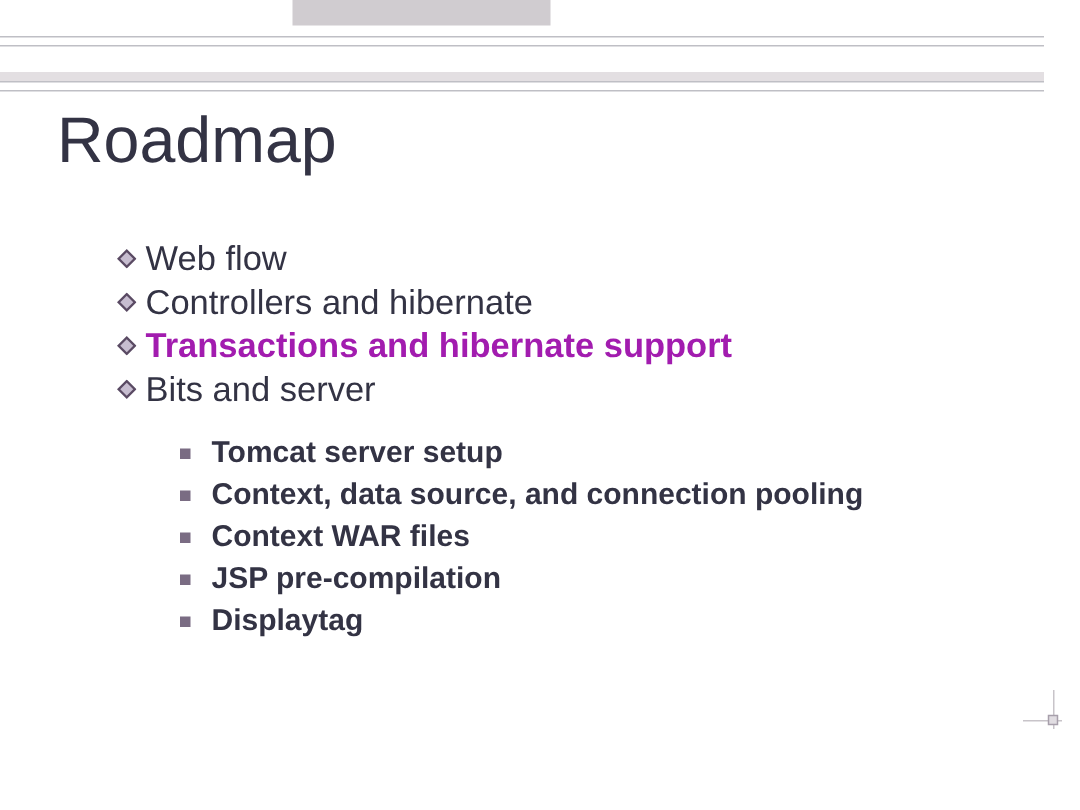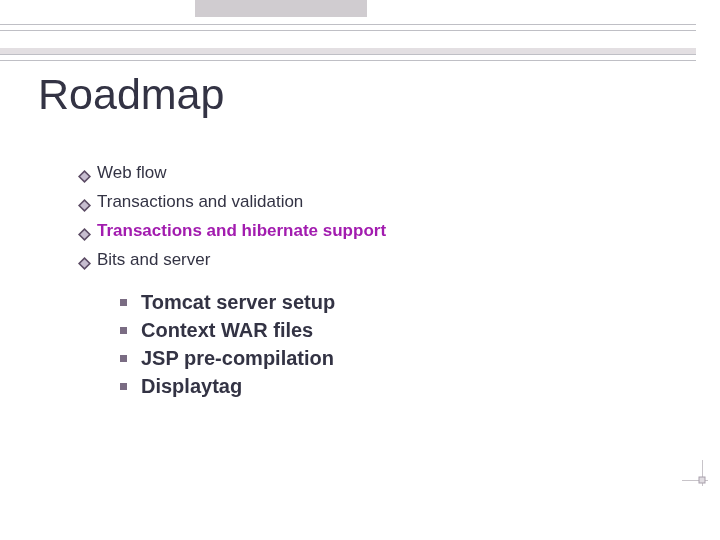--- a/index.html
+++ b/index.html
@@ -55,23 +55,23 @@
     letter-spacing: 0px;
     color: #333344;
   }
   .body {
     position: absolute;
     left: 78px;
     top: 158px;
   }
   .main-item {
     display: flex;
-    align-items: center;
+    align-items: flex-start;
     gap: 6px;
-    font-size: 17px;
+    font-size: 23px;
     line-height: 29px;
     color: #333344;
   }
   .main-item.bold span {
     font-weight: bold;
     color: #a21caf;
   }
   .diamond {
     flex: 0 0 auto;
     margin-top: 8px;
@@ -124,41 +124,45 @@
           <polygon points="6,0 12,6 6,12 0,6" fill="#5a4a63"></polygon>
           <polygon points="6,2 10,6 6,10 2,6" fill="#c7bdd0"></polygon>
         </svg>
       <span>Web flow</span>
     </div>
     <div class="main-item">
       <svg class="diamond" width="13" height="13" viewBox="0 0 12 12">
           <polygon points="6,0 12,6 6,12 0,6" fill="#5a4a63"></polygon>
           <polygon points="6,2 10,6 6,10 2,6" fill="#c7bdd0"></polygon>
         </svg>
-      <span>Transactions and validation</span>
+      <span>Controllers and hibernate</span>
     </div>
     <div class="main-item bold">
       <svg class="diamond" width="13" height="13" viewBox="0 0 12 12">
           <polygon points="6,0 12,6 6,12 0,6" fill="#5a4a63"></polygon>
           <polygon points="6,2 10,6 6,10 2,6" fill="#c7bdd0"></polygon>
         </svg>
       <span>Transactions and hibernate support</span>
     </div>
     <div class="main-item">
       <svg class="diamond" width="13" height="13" viewBox="0 0 12 12">
           <polygon points="6,0 12,6 6,12 0,6" fill="#5a4a63"></polygon>
           <polygon points="6,2 10,6 6,10 2,6" fill="#c7bdd0"></polygon>
         </svg>
       <span>Bits and server</span>
     </div>
 
     <div class="sub-list">
       <div class="sub-item">
         <div class="sq"></div>
         <span>Tomcat server setup</span>
+      </div>
+      <div class="sub-item">
+        <div class="sq"></div>
+        <span>Context, data source, and connection pooling</span>
       </div>
       <div class="sub-item">
         <div class="sq"></div>
         <span>Context WAR files</span>
       </div>
       <div class="sub-item">
         <div class="sq"></div>
         <span>JSP pre-compilation</span>
       </div>
       <div class="sub-item">

